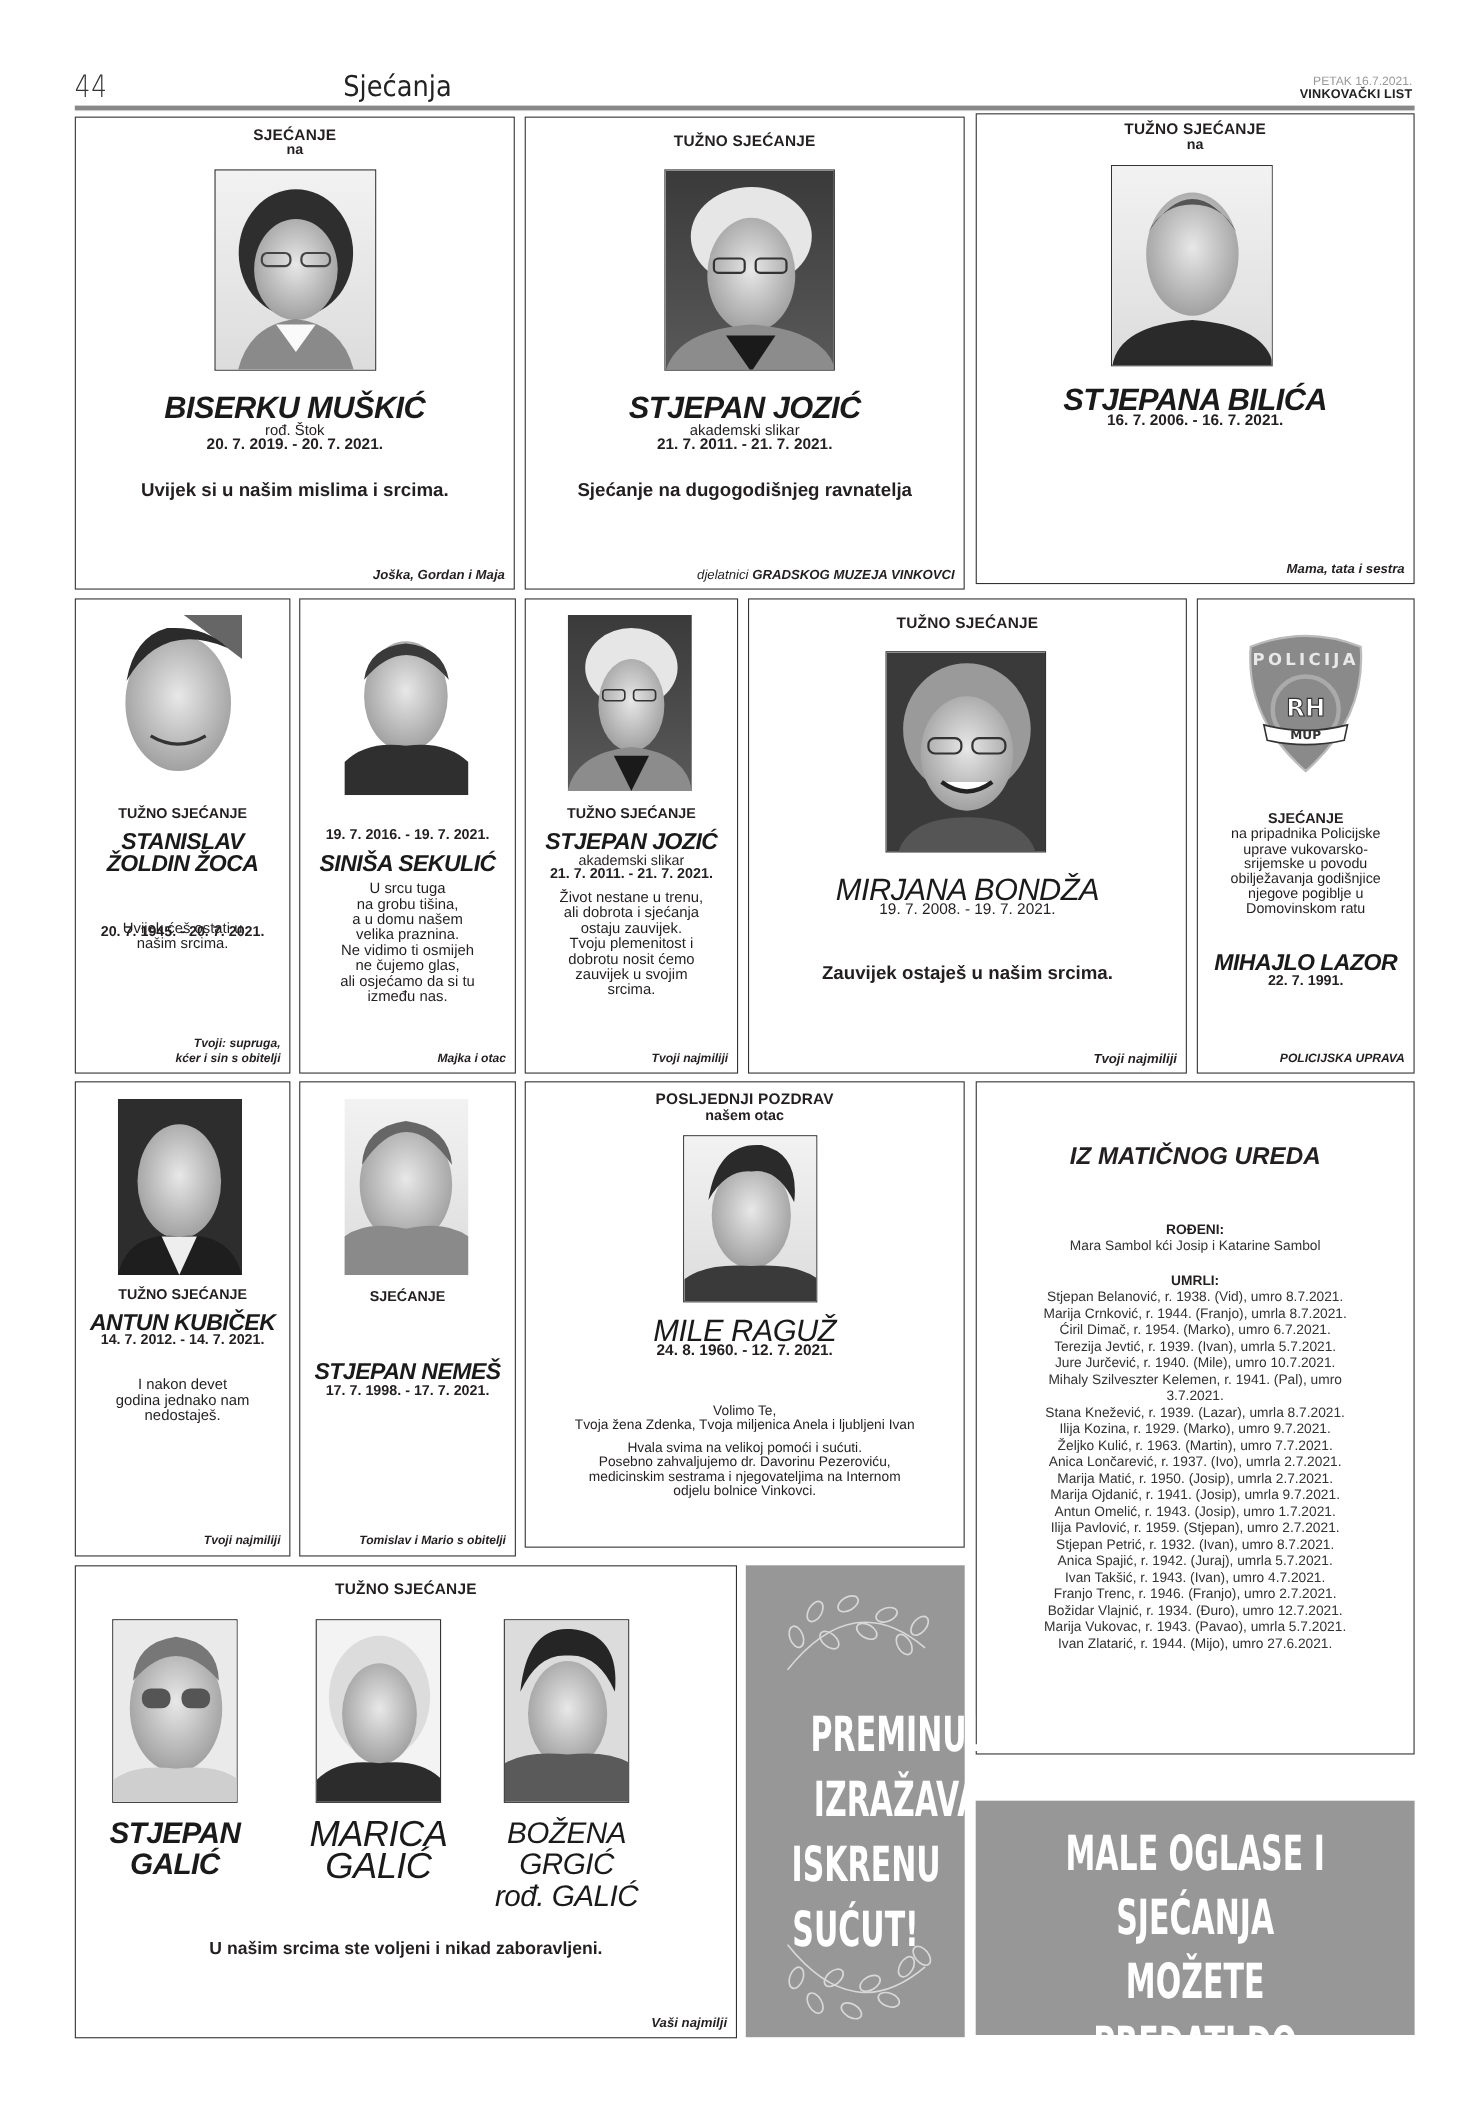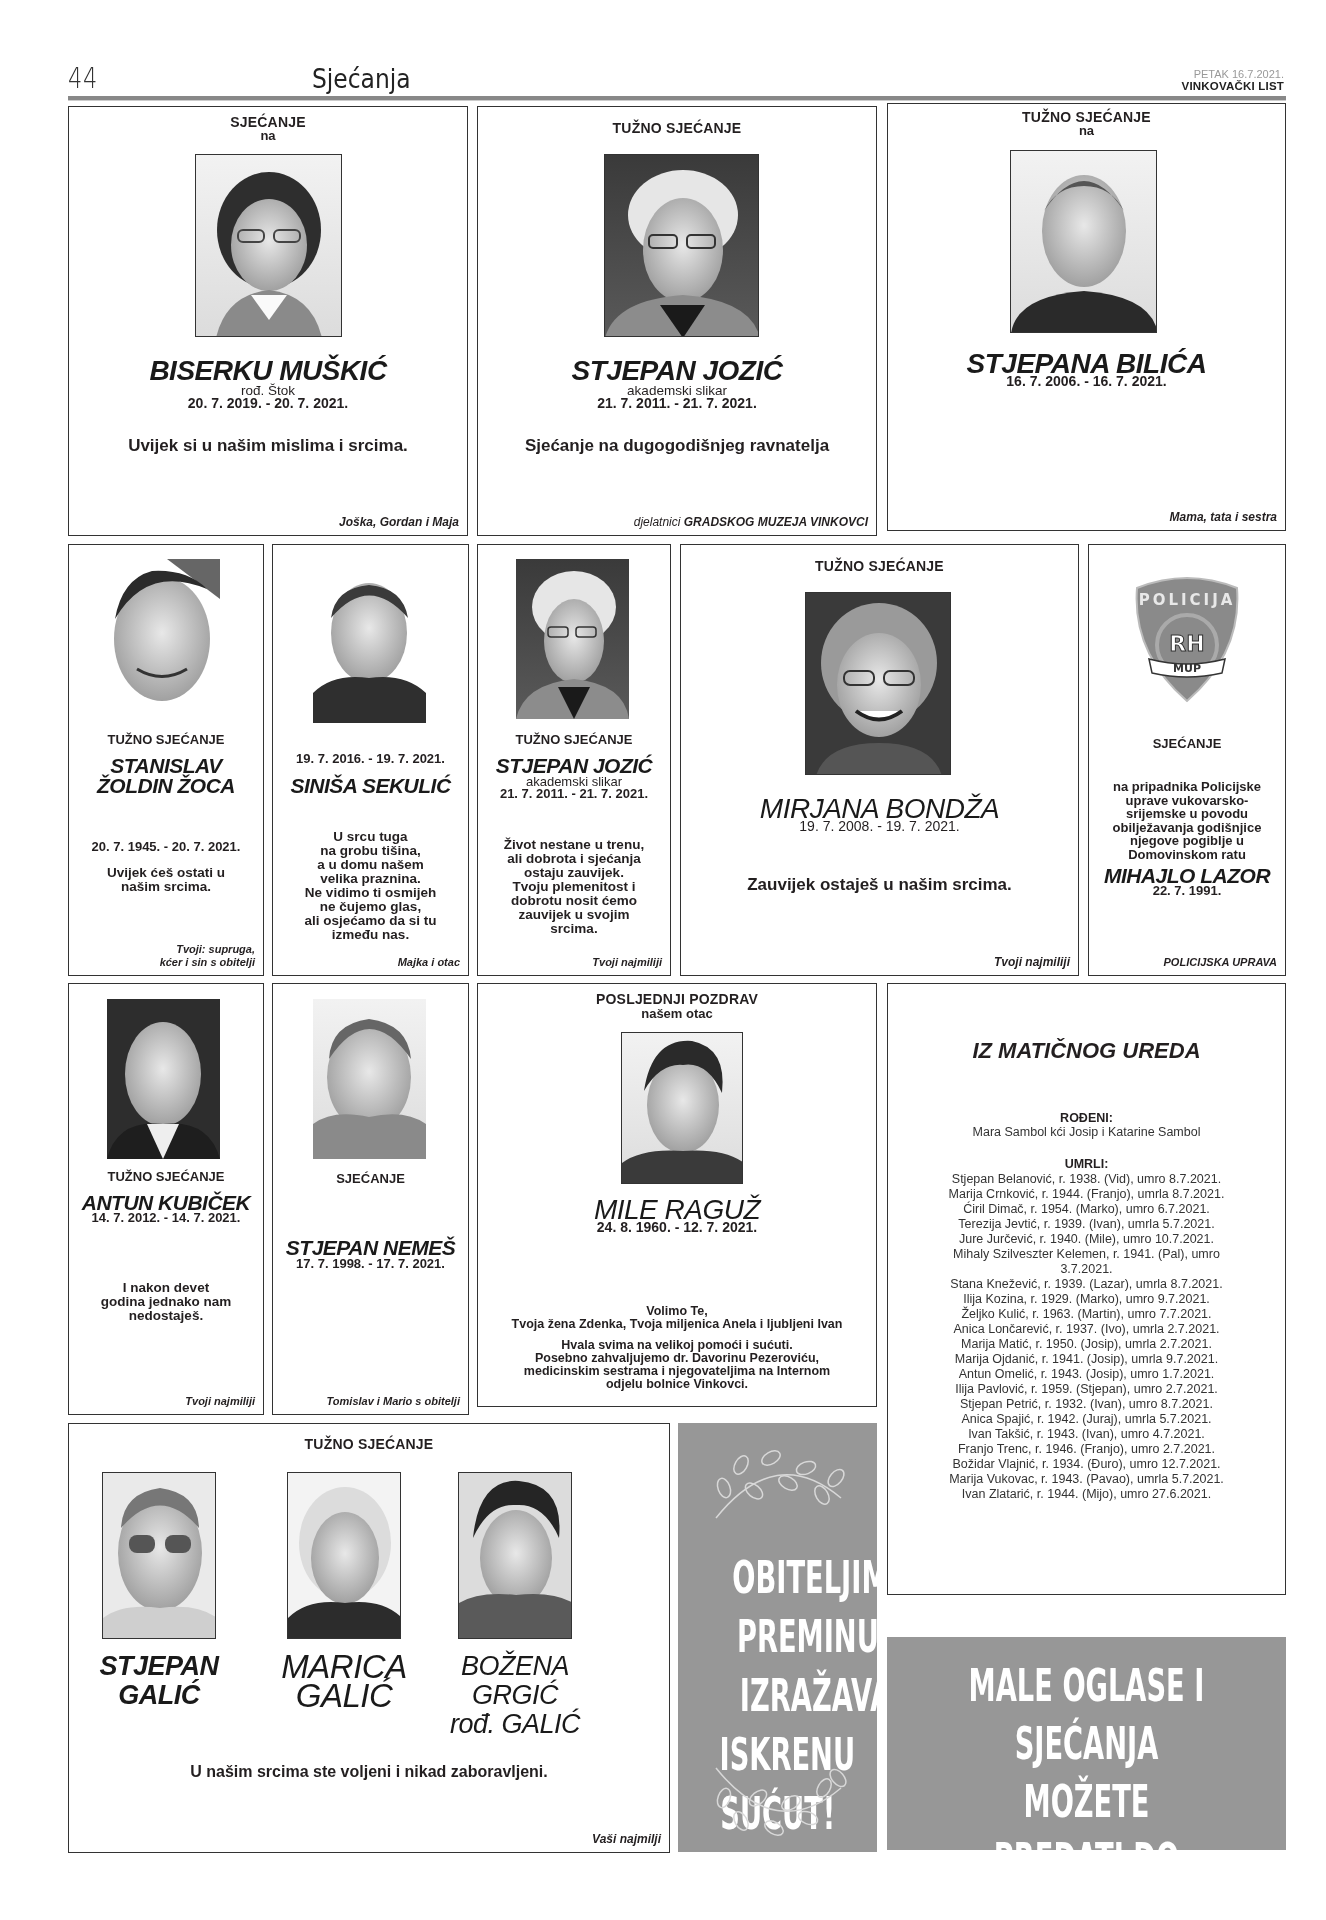--- a/index.html
+++ b/index.html
@@ -17,21 +17,21 @@
   .inner { position:absolute; left:0; right:0; text-align:center; }
   .kicker { font-weight:bold; font-size:14px; letter-spacing:0.2px; line-height:15px; }
   .kicker-small { font-weight:bold; font-size:13px; line-height:14px; }
   .name { font-weight:bold; font-style:italic; letter-spacing:-0.5px; color:#1a1a1a; }
   .name-xl { font-size:28px; line-height:28px; }
   .name-m { font-size:21px; line-height:22px; }
   .sub { font-weight:bold; font-size:13px; line-height:13px; }
   .dates { font-weight:bold; font-size:14px; line-height:14px; }
   .dates-s { font-weight:bold; font-size:13px; line-height:14px; }
   .msg { font-weight:bold; font-size:17px; line-height:20px; }
-  .msg-s { font-weight:bold; font-size:13.5px; line-height:14px;margin-top:29px; }
+  .msg-s { font-weight:normal; font-size:13.5px; line-height:14px; }
   .sign { position:absolute; right:8px; bottom:6px; font-size:12px; font-weight:bold; font-style:italic; text-align:right; line-height:13px; }
   .photo { position:absolute; border:1.5px solid #333; box-sizing:border-box; overflow:hidden; }
   .photo-nb { position:absolute; overflow:hidden; }
 
   .registry .title { font-size:22px; font-weight:bold; font-style:italic; }
   .registry .label { font-size:12.5px; font-weight:bold; }
   .registry .line { font-size:12.5px; line-height:15px; color:#333; }
 
   .banner { position:absolute; background:#979797; color:#fff; text-align:center; }
   .banner-text { font-family:"DejaVu Sans", sans-serif; font-weight:bold; color:#fff; letter-spacing:0px; transform:scaleX(0.62); display:inline-block; }
@@ -388,21 +388,20 @@
       <ellipse cx="45" cy="22" rx="6" ry="10" transform="rotate(30 45 22)"></ellipse>
       <ellipse cx="58" cy="48" rx="6" ry="10" transform="rotate(-50 58 48)"></ellipse>
       <ellipse cx="75" cy="15" rx="6" ry="10" transform="rotate(60 75 15)"></ellipse>
       <ellipse cx="92" cy="40" rx="6" ry="10" transform="rotate(-60 92 40)"></ellipse>
       <ellipse cx="110" cy="25" rx="6" ry="10" transform="rotate(70 110 25)"></ellipse>
       <ellipse cx="126" cy="52" rx="6" ry="10" transform="rotate(-30 126 52)"></ellipse>
       <ellipse cx="140" cy="35" rx="6" ry="10" transform="rotate(40 140 35)"></ellipse>
     </g>
   </svg>
   <div class="abs" style="left:0;right:0;top:125px;">
-    <div><span class="banner-text">OBITELJIMA</span></div>
     <div><span class="banner-text">PREMINULIH</span></div>
     <div><span class="banner-text">IZRAŽAVAMO</span></div>
     <div><span class="banner-text">ISKRENU</span></div>
     <div><span class="banner-text">SUĆUT!</span></div>
   </div>
   <svg class="abs" style="left:18px;top:340px;" width="160" height="80" viewBox="0 0 160 80">
     <path d="M20 5 Q80 80 145 25" stroke="#d8d8d8" stroke-width="1.5" fill="none"></path>
     <g fill="none" stroke="#d8d8d8" stroke-width="1.5">
       <ellipse cx="28" cy="35" rx="6" ry="10" transform="rotate(20 28 35)"></ellipse>
       <ellipse cx="45" cy="58" rx="6" ry="10" transform="rotate(-30 45 58)"></ellipse>

